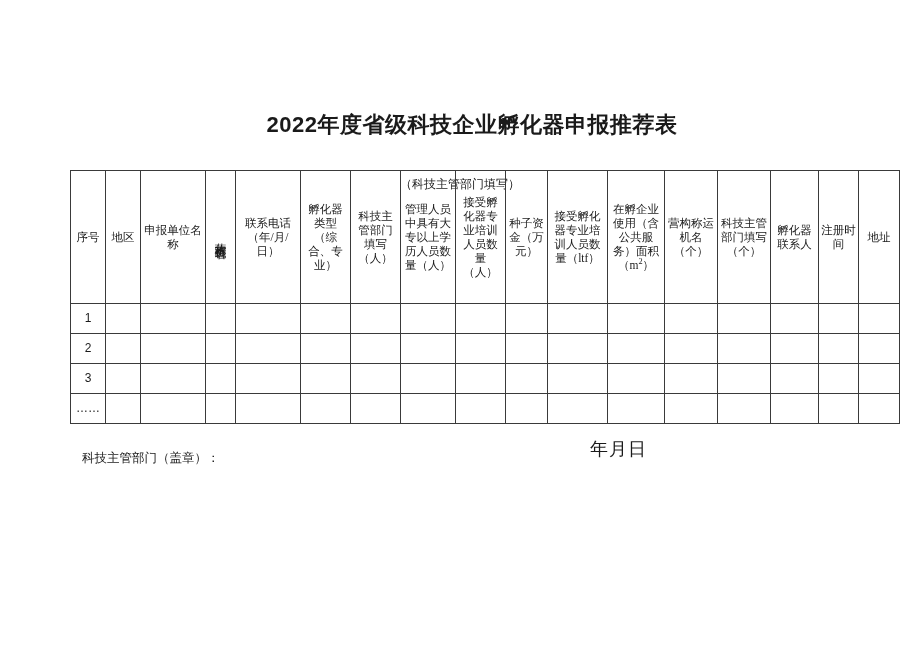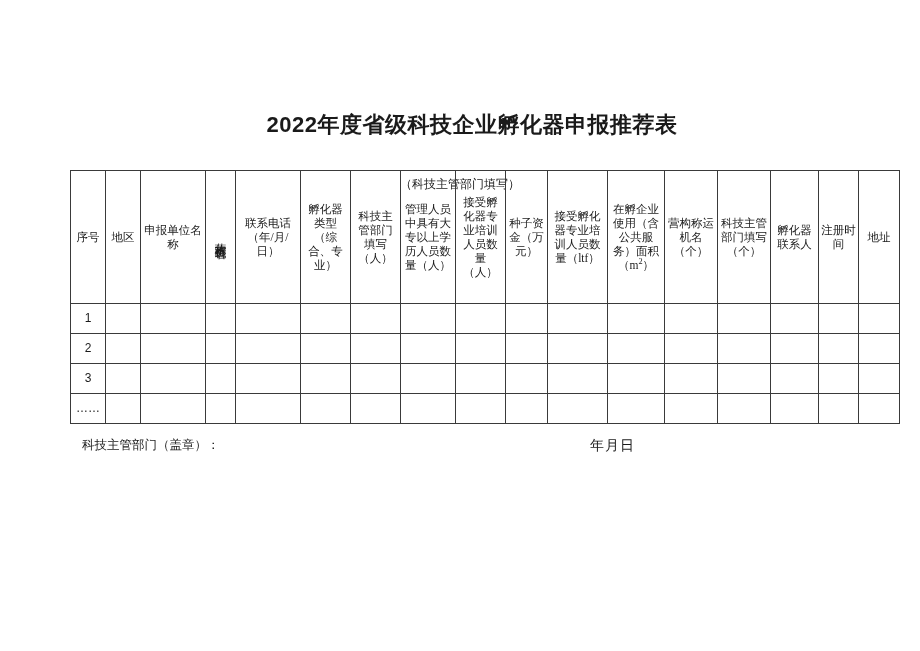--- a/index.html
+++ b/index.html
@@ -112,29 +112,29 @@
   .footer {
     position: absolute;
     left: 70px;
     top: 437px;
     width: 786px;
     height: 22px;
   }
   .footer-seal {
     position: absolute;
     left: 12px;
-    top: 0;
+    top: 13px;
     font-size: 12.5px;
     white-space: nowrap;
   }
   .footer-date {
     position: absolute;
     left: 520px;
     top: 0;
-    font-size: 14px;
+    font-size: 18px;
     letter-spacing: 1px;
     white-space: nowrap;
   }
 </style>
 </head>
 <body>
 
 <div class="page">
 
   <div class="doc-title">2022年度省级科技企业孵化器申报推荐表</div>

